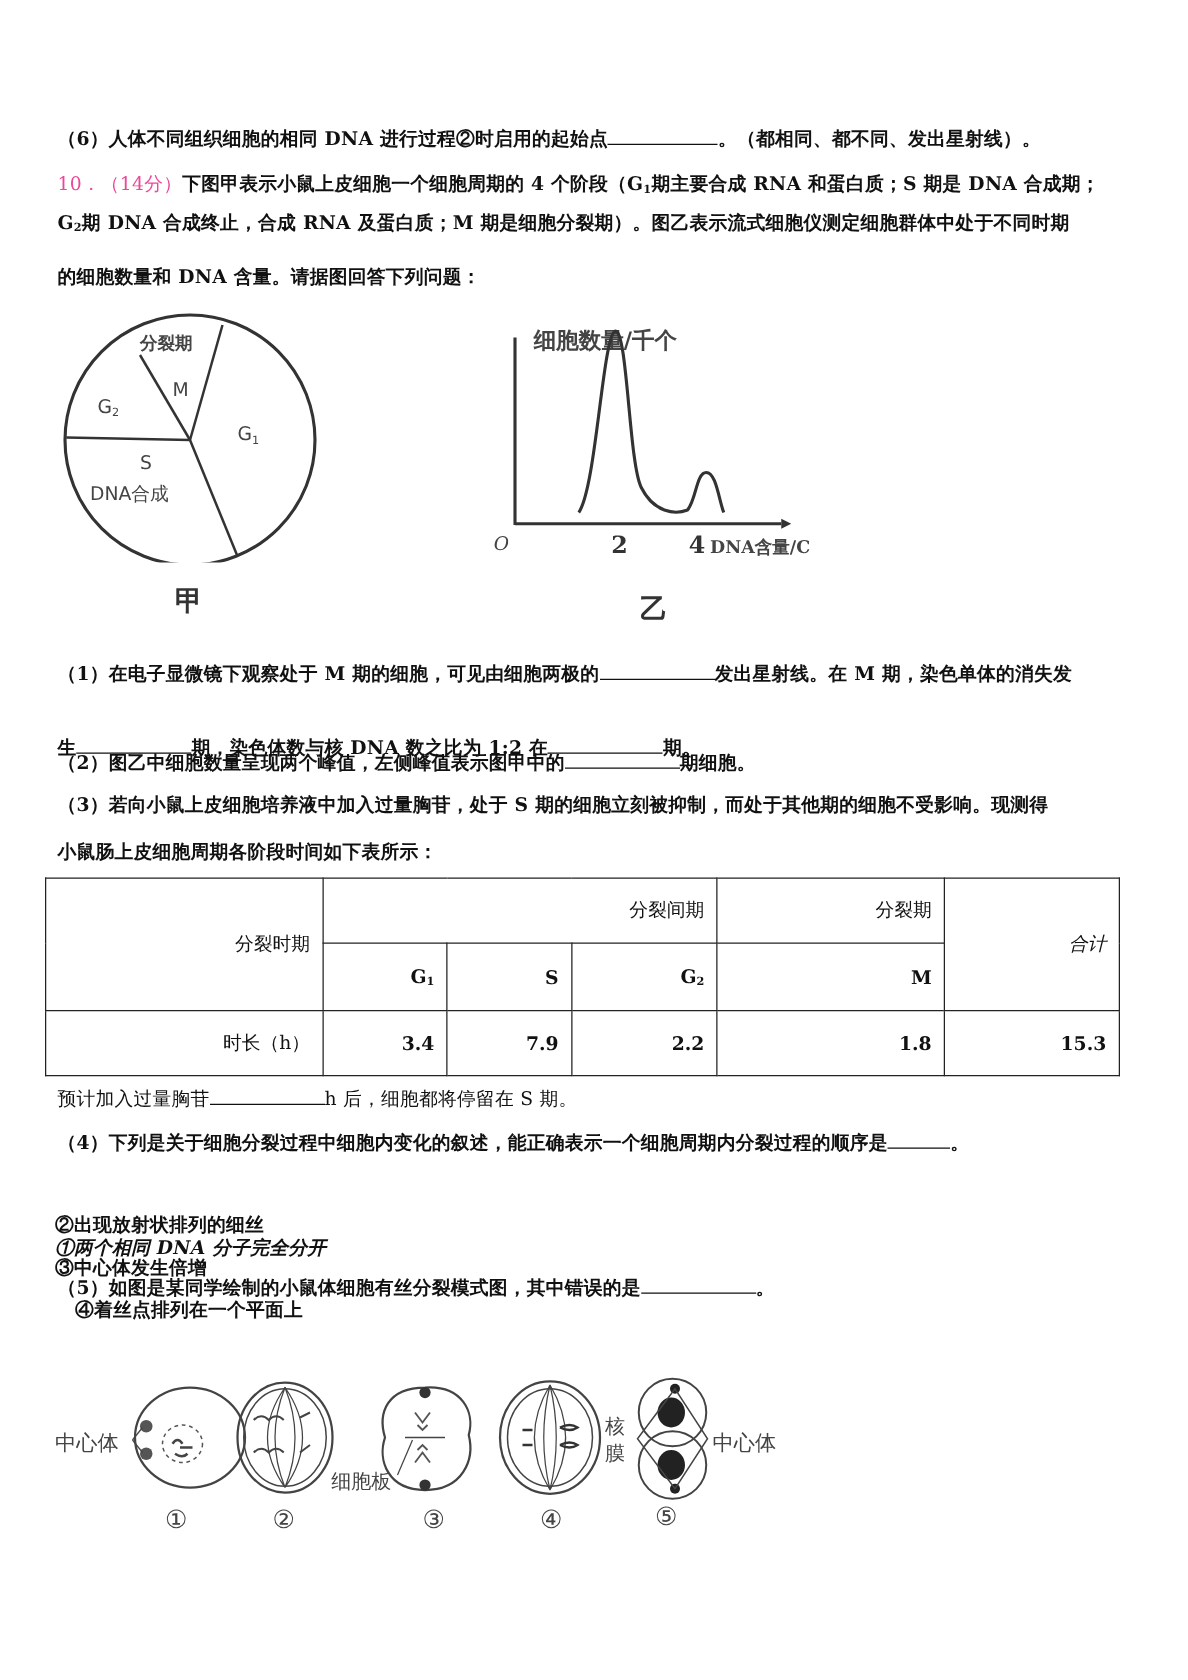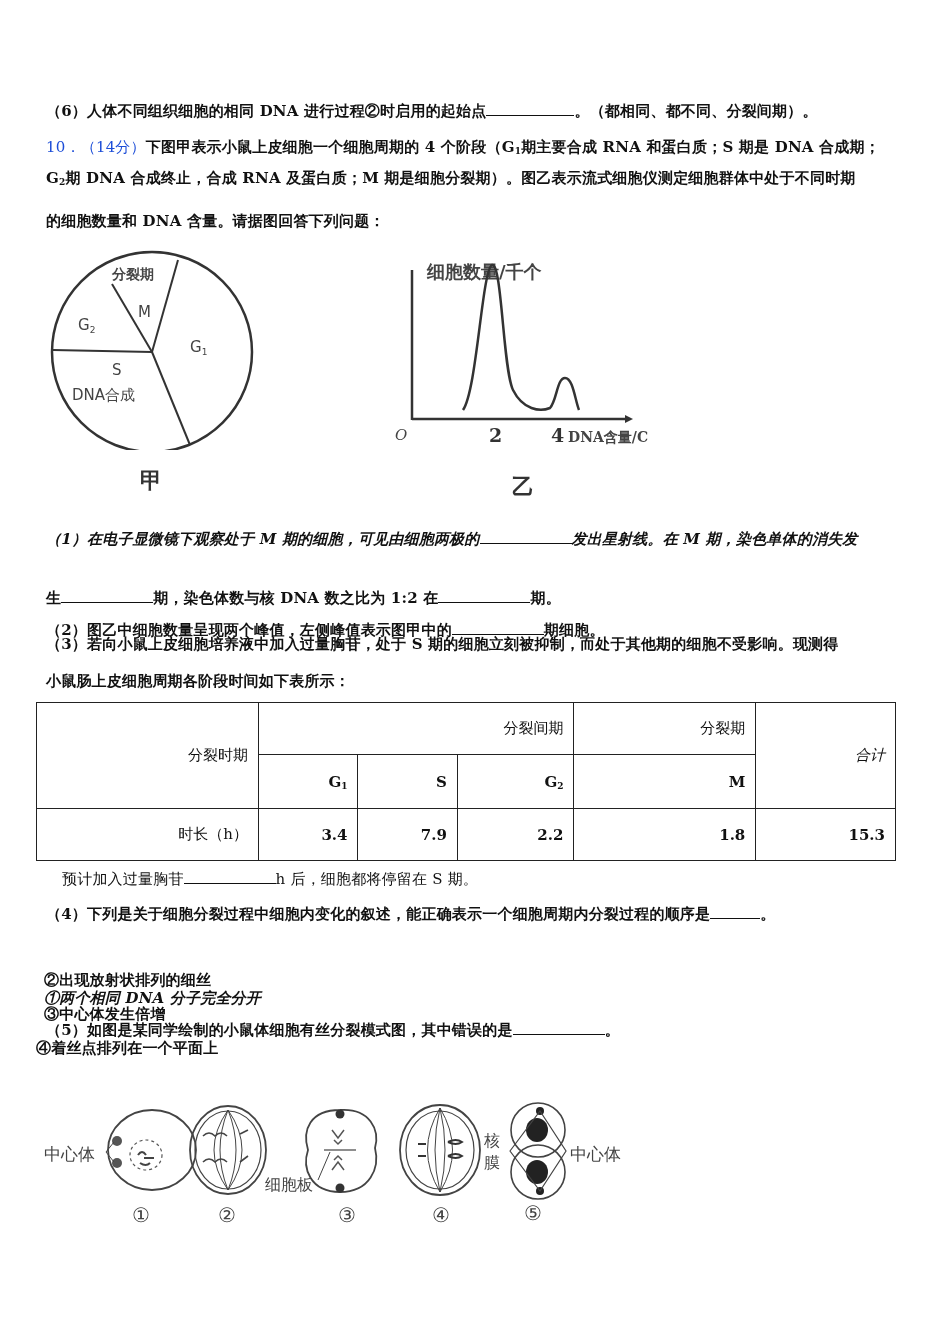--- a/index.html
+++ b/index.html
@@ -1,33 +1,33 @@
 <!DOCTYPE html>
 <html><head>
 <meta charset="utf-8">
 <style>
   html, body { margin:0; padding:0; background:#ffffff; }
   body { width:950px; height:1344px; position:relative; overflow:hidden;
          font-family:"DejaVu Serif","Liberation Serif",serif; color:#111; }
   .line { position:absolute; left:46px; font-size:15px; font-weight:bold; white-space:nowrap; line-height:20px; letter-spacing:0.2px; }
-  .reg { font-weight:normal; color:#1d4ed8; }
+  .reg { font-weight:normal; color:#ec4899; }
   .blank { display:inline-block; border-bottom:1px solid #111; height:14px; vertical-align:baseline; }
   sub { font-size:9px; vertical-align:-2px; }
   .fig { position:absolute; }
   .caption { position:absolute; font-size:22px; font-weight:bold; font-family:"DejaVu Sans","Liberation Sans",sans-serif; color:#333; }
   table.cycle { position:absolute; left:36px; top:702px; width:860px; border-collapse:collapse; font-size:15px; }
   table.cycle td { border:1.5px solid #222; padding:0 10px; vertical-align:middle; font-weight:normal;text-align:right; }
   table.cycle td.b { font-weight:bold; }
   .diag-label { font-family:"DejaVu Sans","Liberation Sans",sans-serif; fill:#444; }
 </style>
 </head>
 <body>
 
 <div class="line" style="top:101px;">
-  <span>（6）人体不同组织细胞的相同 DNA 进行过程②时启用的起始点</span><span class="blank" style="width:88px;"></span><span>。（都相同、都不同、分裂间期）。</span>
+  <span>（6）人体不同组织细胞的相同 DNA 进行过程②时启用的起始点</span><span class="blank" style="width:88px;"></span><span>。（都相同、都不同、发出星射线）。</span>
 </div>
 
 <div class="line" style="top:137px;">
   <span class="reg">10．（14分）</span><span>下图甲表示小鼠上皮细胞一个细胞周期的 4 个阶段（G</span><sub>1</sub><span>期主要合成 RNA 和蛋白质；S 期是 DNA 合成期；</span>
 </div>
 <div class="line" style="top:168px;">
   <span>G</span><sub>2</sub><span>期 DNA 合成终止，合成 RNA 及蛋白质；M 期是细胞分裂期）。图乙表示流式细胞仪测定细胞群体中处于不同时期</span>
 </div>
 <div class="line" style="top:211px;">
   <span>的细胞数量和 DNA 含量。请据图回答下列问题：</span>
@@ -54,28 +54,28 @@
   <polygon points="240,165 248,169 240,173" fill="#333"></polygon>
   <text class="diag-label" x="42" y="28" font-size="18" font-weight="bold">细胞数量/千个</text>
   <path d="M 78 160 C 92 140, 97 20, 107 15 C 117 12, 118 120, 128 140 C 138 160, 155 162, 165 158 C 172 150, 172 128, 180 128 C 188 128, 190 150, 194 160" fill="none" stroke="#333" stroke-width="2.5"></path>
   <text x="10" y="190" font-size="15" font-style="italic" fill="#444">O</text>
   <text x="104" y="192" font-size="19" font-weight="bold" fill="#333">2</text>
   <text x="166" y="192" font-size="19" font-weight="bold" fill="#333">4</text>
   <text x="183" y="192" font-size="14" font-weight="bold" fill="#444">DNA含量/C</text>
 </svg>
 <div class="caption" style="left:512px; top:472px;">乙</div>
 
-<div class="line" style="top:529px;font-style:italic;">
+<div class="line" style="top:529px;">
   <span>（1）在电子显微镜下观察处于 M 期的细胞，可见由细胞两极的</span><span class="blank" style="width:92px;"></span><span>发出星射线。在 M 期，染色单体的消失发</span>
 </div>
 <div class="line" style="top:566px;margin-top:22px;">
   <span>生</span><span class="blank" style="width:92px;"></span><span>期，染色体数与核 DNA 数之比为 1:2 在</span><span class="blank" style="width:92px;"></span><span>期。</span>
 </div>
 
-<div class="line" style="top:600px;margin-top:20px;">
+<div class="line" style="top:600px;">
   <span>（2）图乙中细胞数量呈现两个峰值，左侧峰值表示图甲中的</span><span class="blank" style="width:92px;"></span><span>期细胞。</span>
 </div>
 
 <div class="line" style="top:634px;">
   <span>（3）若向小鼠上皮细胞培养液中加入过量胸苷，处于 S 期的细胞立刻被抑制，而处于其他期的细胞不受影响。现测得</span>
 </div>
 <div class="line" style="top:671px;">
   <span>小鼠肠上皮细胞周期各阶段时间如下表所示：</span>
 </div>
 
@@ -97,31 +97,31 @@
     <td>时长（h）</td>
     <td class="b">3.4</td>
     <td class="b">7.9</td>
     <td class="b">2.2</td>
     <td class="b">1.8</td>
     <td class="b">15.3</td>
   </tr>
 </tbody>
   </table>
 
-<div class="line" style="top:869px; font-weight:normal;margin-left:16px;">
+<div class="line" style="top:869px; font-weight:normal;">
   <span>预计加入过量胸苷</span><span class="blank" style="width:92px;"></span><span>h 后，细胞都将停留在 S 期。</span>
 </div>
 
 <div class="line" style="top:904px;">
   <span>（4）下列是关于细胞分裂过程中细胞内变化的叙述，能正确表示一个细胞周期内分裂过程的顺序是</span><span class="blank" style="width:50px;"></span><span>。</span>
 </div>
 <div class="line" style="top:988px; left:44px;font-style:italic;">①两个相同 DNA 分子完全分开</div>
 <div class="line" style="top:970px; left:44px;">②出现放射状排列的细丝</div>
 <div class="line" style="top:1004px; left:44px;">③中心体发生倍增</div>
-<div class="line" style="top:1038px; left:36px;">④着丝点排列在一个平面上</div>
+<div class="line" style="top:1038px; left:60px;">④着丝点排列在一个平面上</div>
 
 <div class="line" style="top:1020px;">
   <span>（5）如图是某同学绘制的小鼠体细胞有丝分裂模式图，其中错误的是</span><span class="blank" style="width:92px;"></span><span>。</span>
 </div>
 
 <svg class="fig" style="left:40px; top:1100px;" width="600" height="130" viewBox="0 0 600 130">
 
   <g>
     <ellipse cx="112" cy="50" rx="44" ry="40" fill="none" stroke="#444" stroke-width="1.8"></ellipse>
     <circle cx="77" cy="41" r="5" fill="#555"></circle>

